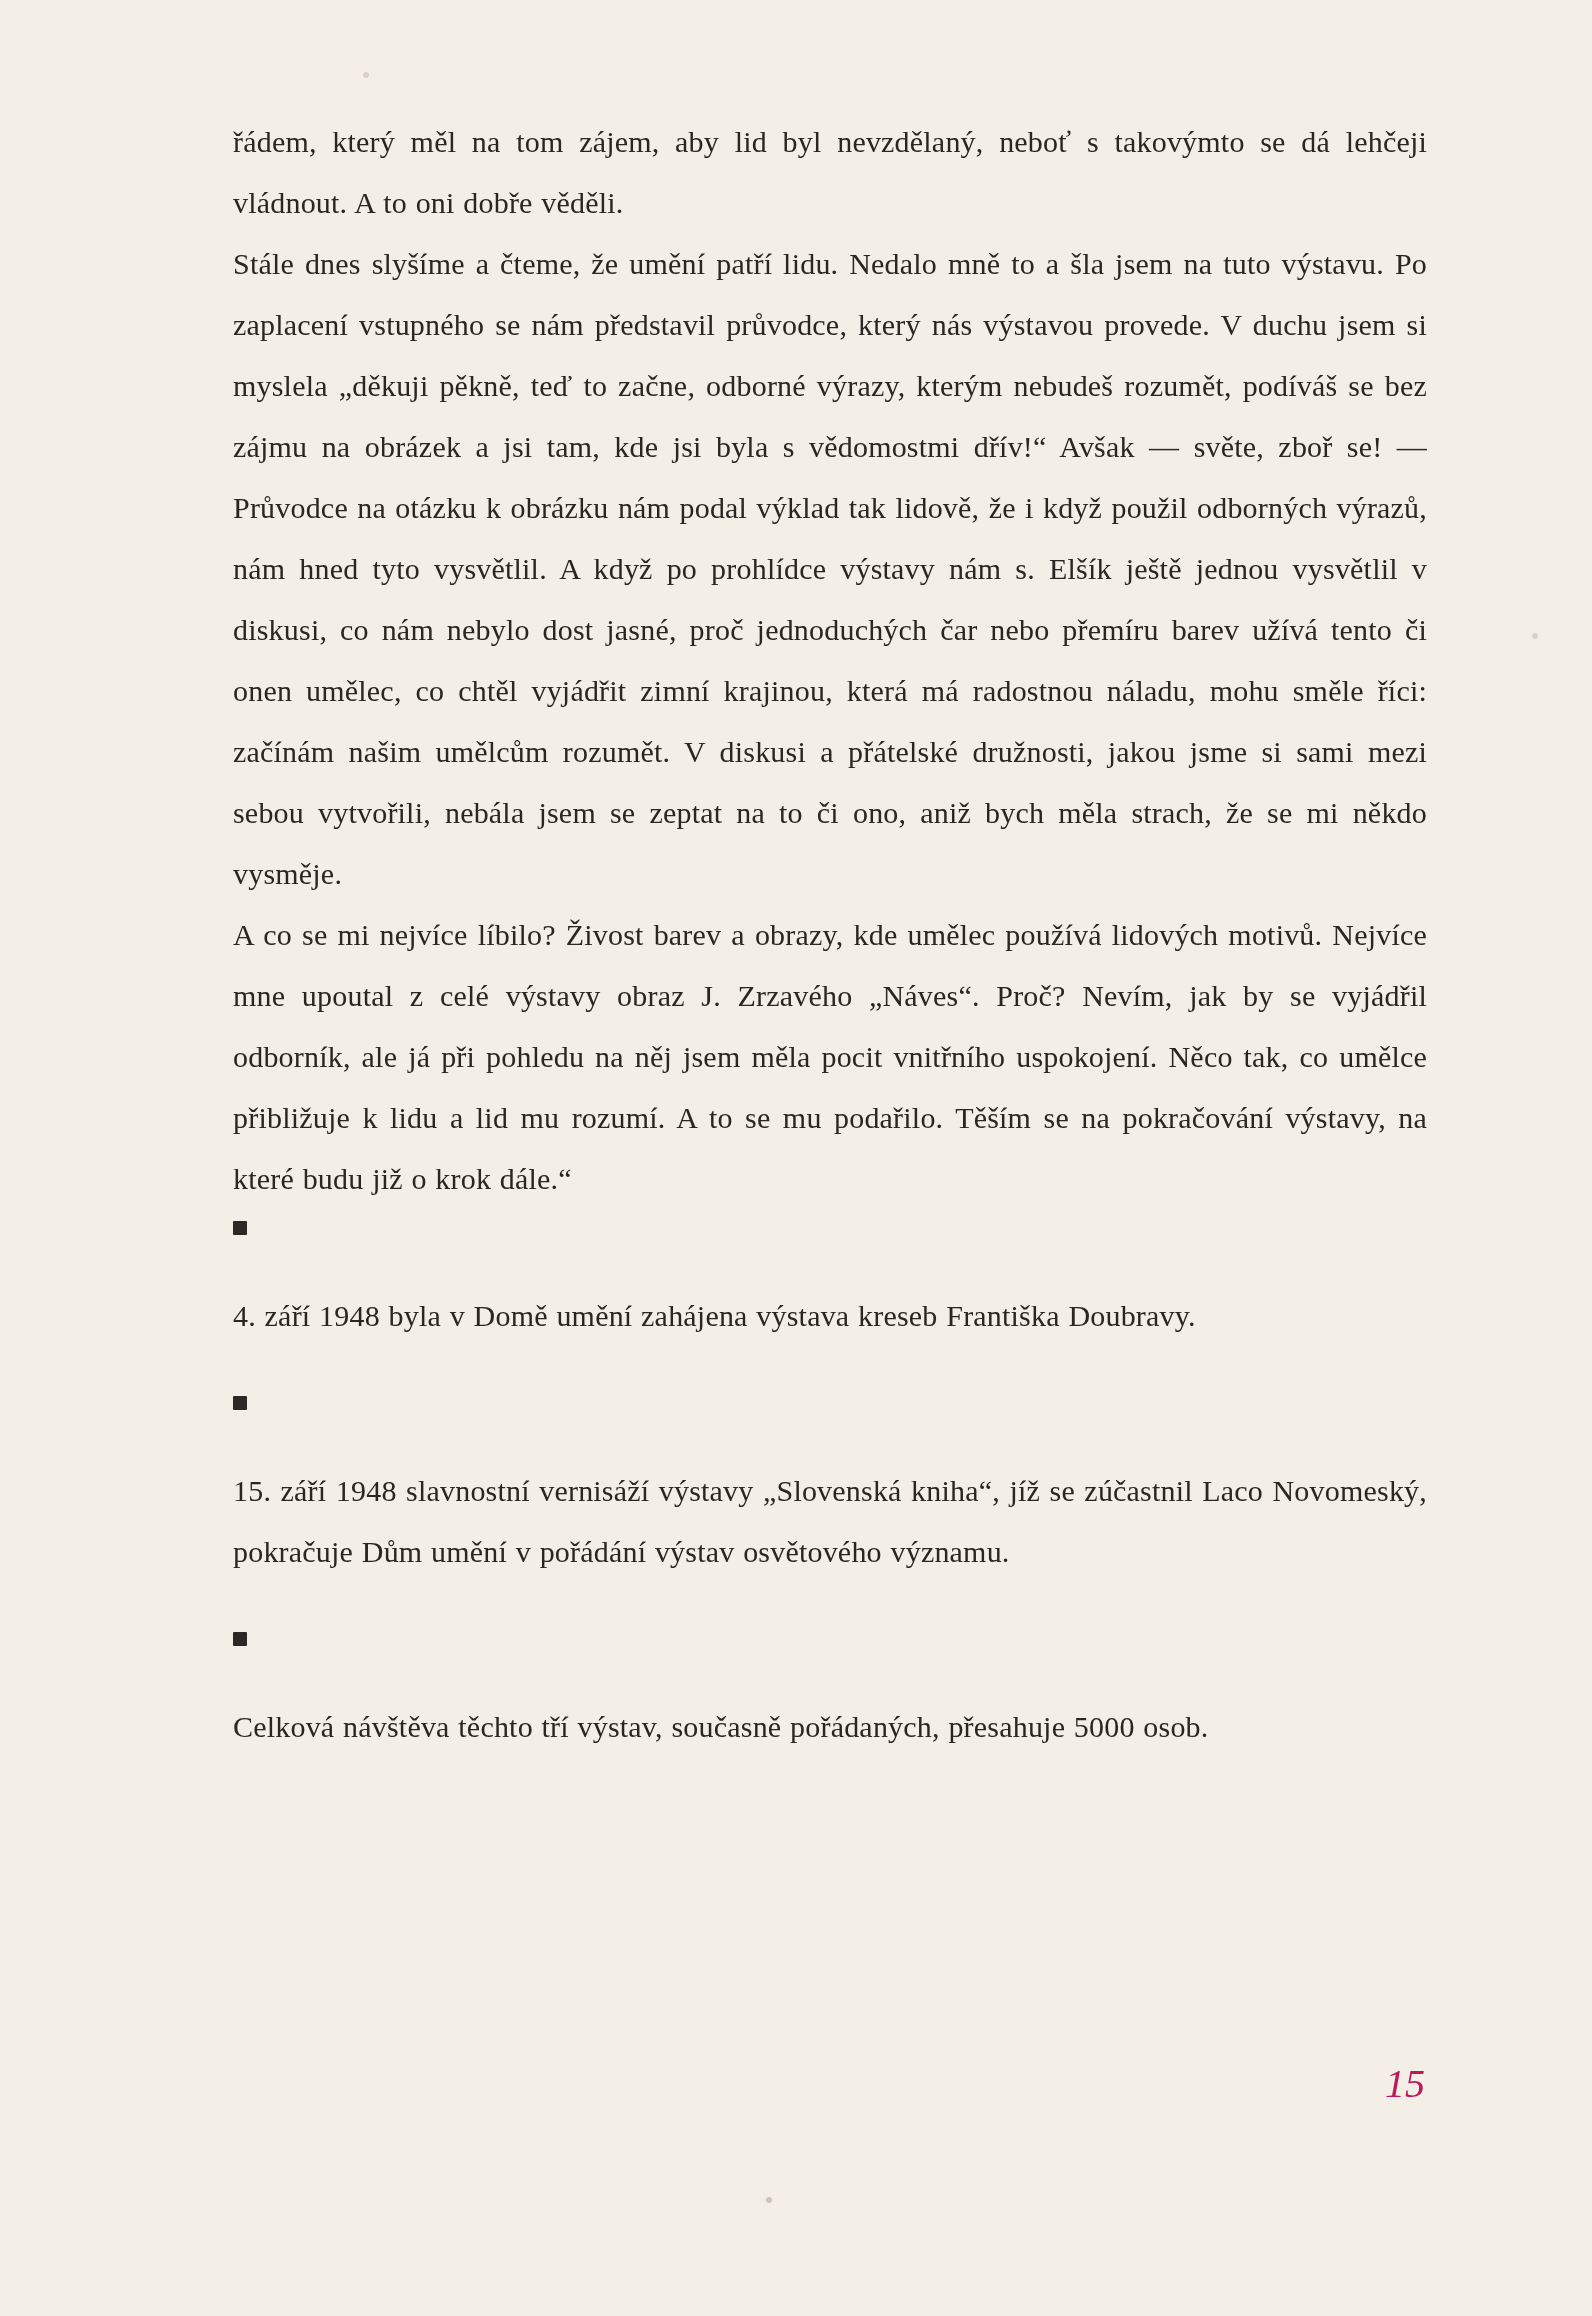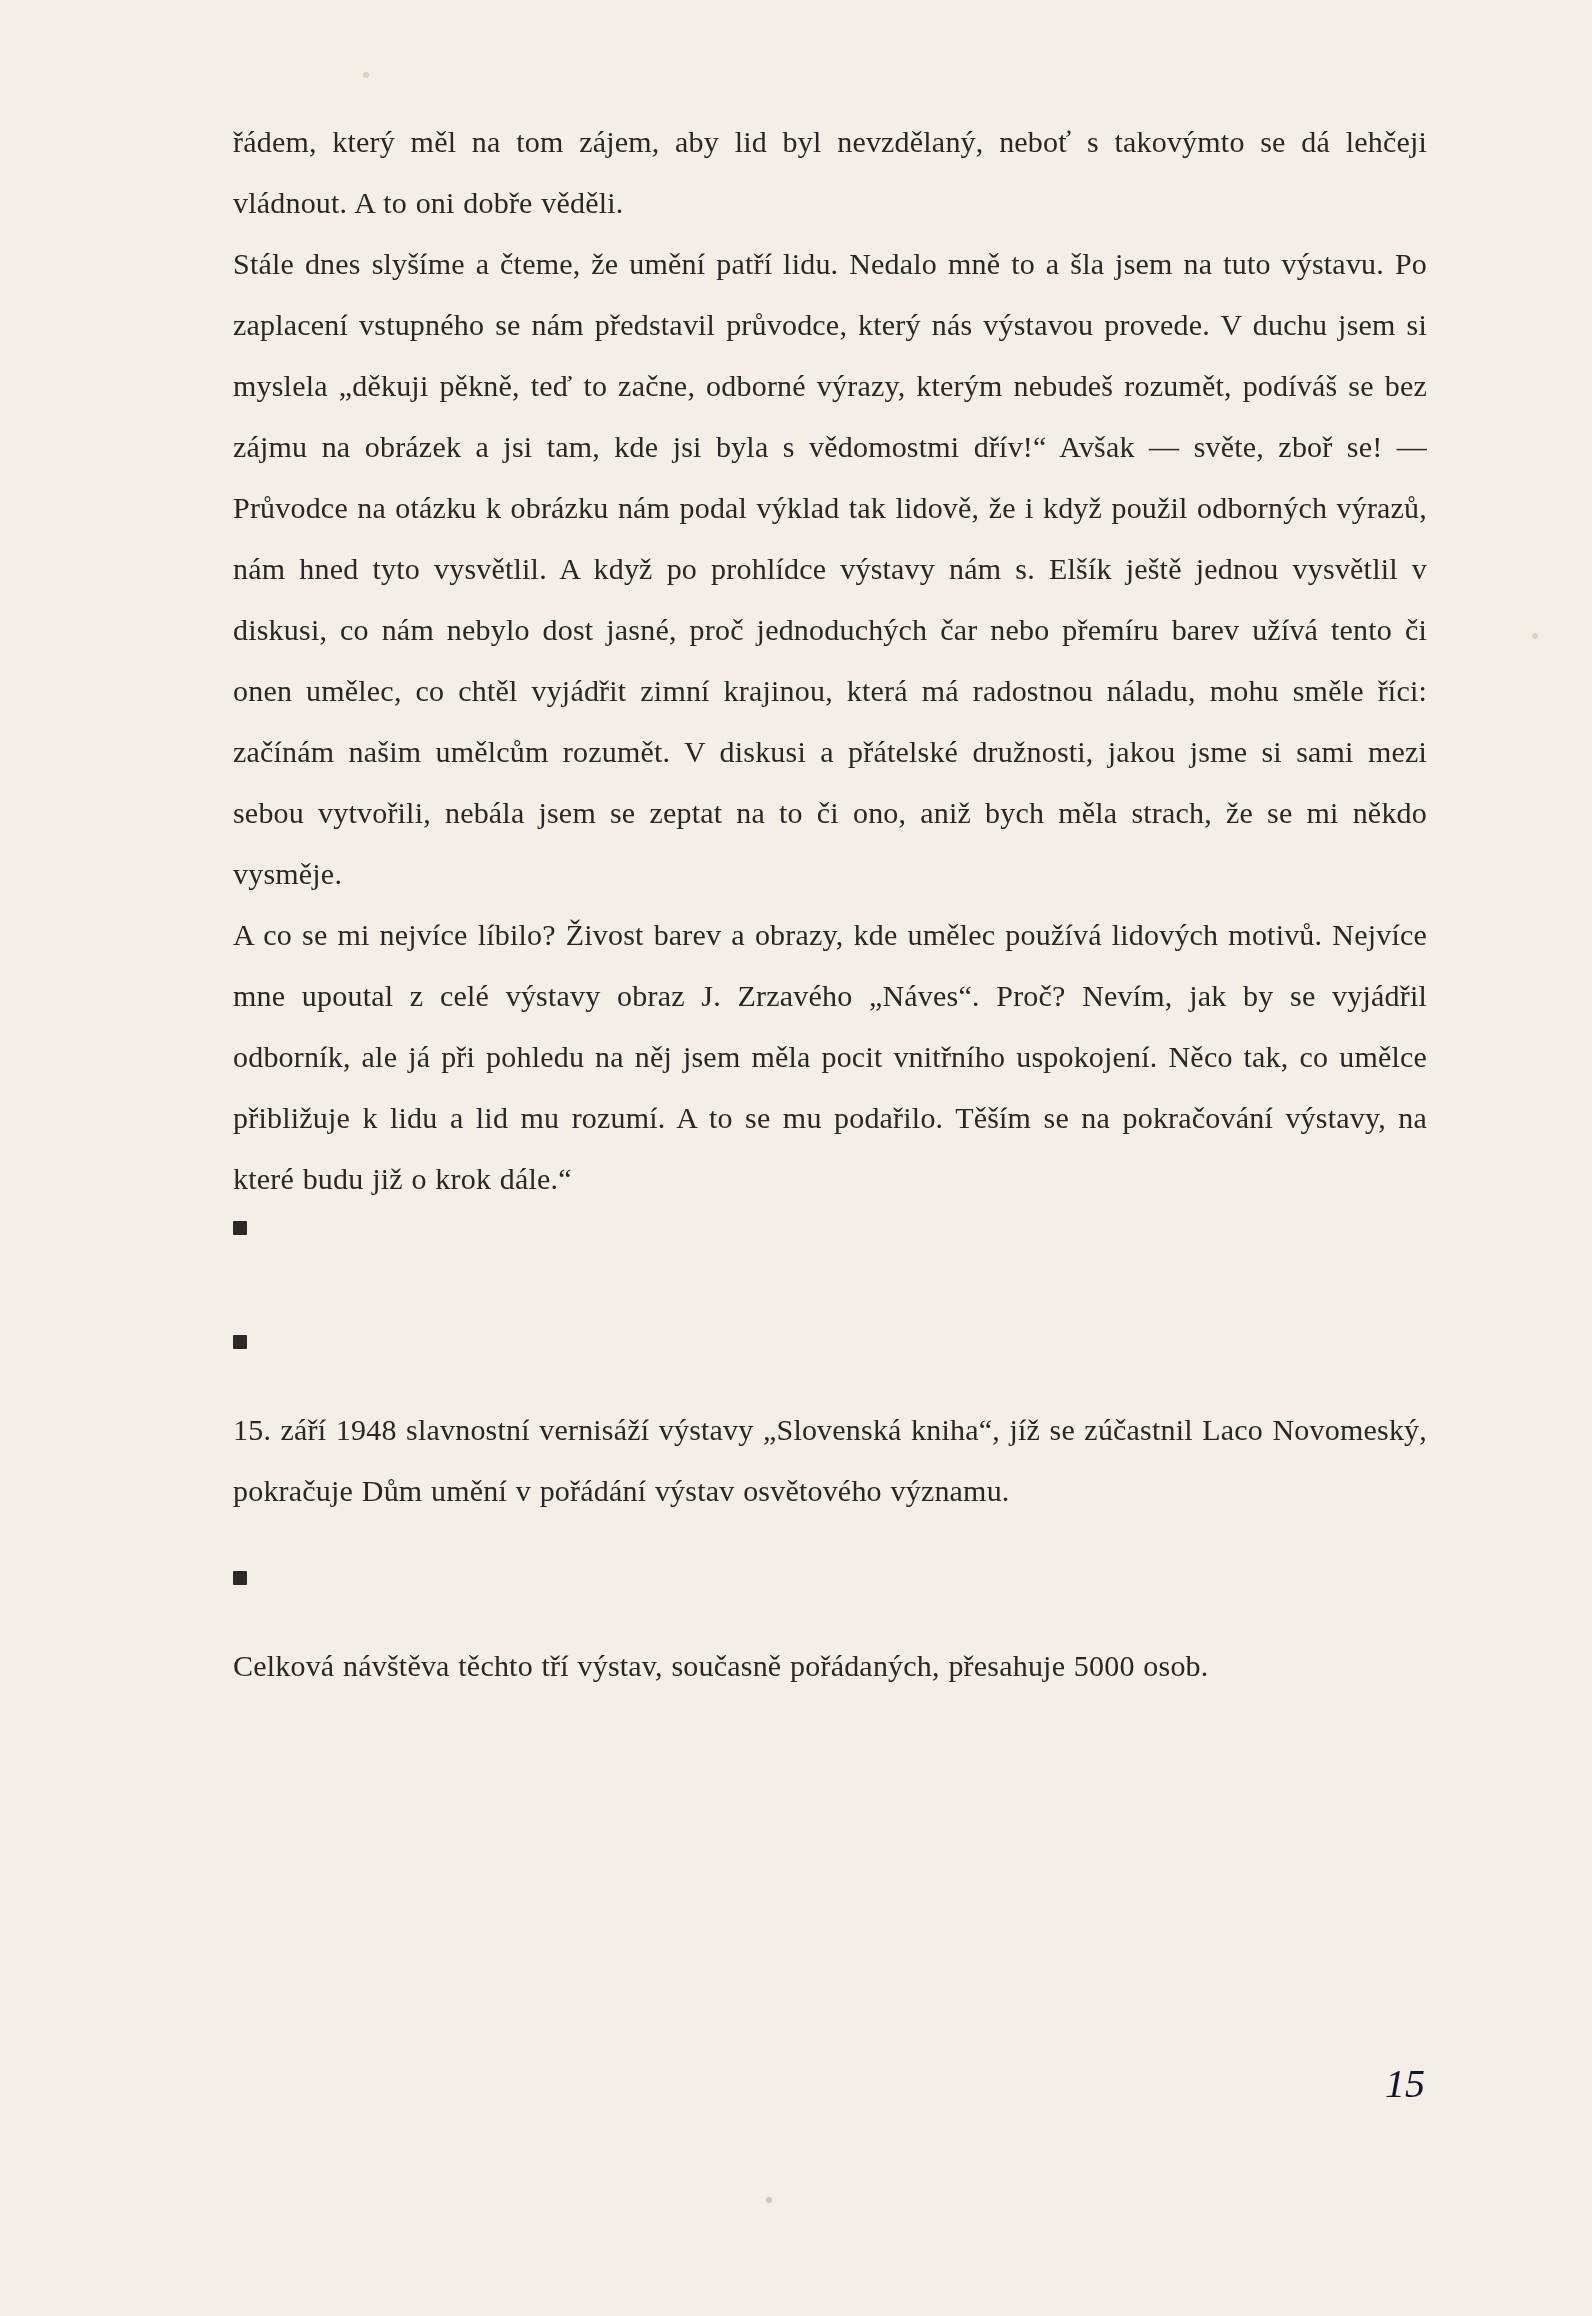--- a/index.html
+++ b/index.html
@@ -44,21 +44,21 @@
       background: #2b2826;
       border-radius: 1px;
     }
     .page-number {
       position: absolute;
       right: 167px;
       top: 2060px;
       font-family: "Liberation Serif", "DejaVu Serif", serif;
       font-style: italic;
       font-size: 40px;
-      color: #0f172a;
+      color: #be185d;
     }
     .speck {
       position: absolute;
       width: 6px;
       height: 6px;
       border-radius: 50%;
       background: #d8d2c6;
     }
   </style>
 </head>
@@ -71,20 +71,21 @@
 <div class="page">
 
   <p class="para">řádem, který měl na tom zájem, aby lid byl nevzdělaný, neboť s takovýmto se dá lehčeji vládnout. A to oni dobře věděli.</p>
   <p class="para">Stále dnes slyšíme a čteme, že umění patří lidu. Nedalo mně to a šla jsem na tuto výstavu. Po zaplacení vstupného se nám představil průvodce, který nás výstavou provede. V duchu jsem si myslela „děkuji pěkně, teď to začne, odborné výrazy, kterým nebudeš rozumět, podíváš se bez zájmu na obrázek a jsi tam, kde jsi byla s vědomostmi dřív!“ Avšak — světe, zboř se! — Průvodce na otázku k obrázku nám podal výklad tak lidově, že i když použil odborných výrazů, nám hned tyto vysvětlil. A když po prohlídce výstavy nám s. Elšík ještě jednou vysvětlil v diskusi, co nám nebylo dost jasné, proč jednoduchých čar nebo přemíru barev užívá tento či onen umělec, co chtěl vyjádřit zimní krajinou, která má radostnou náladu, mohu směle říci: začínám našim umělcům rozumět. V diskusi a přátelské družnosti, jakou jsme si sami mezi sebou vytvořili, nebála jsem se zeptat na to či ono, aniž bych měla strach, že se mi někdo vysměje.</p>
   <p class="para">A co se mi nejvíce líbilo? Živost barev a obrazy, kde umělec používá lidových motivů. Nejvíce mne upoutal z celé výstavy obraz J. Zrzavého „Náves“. Proč? Nevím, jak by se vyjádřil odborník, ale já při pohledu na něj jsem měla pocit vnitřního uspokojení. Něco tak, co umělce přibližuje k lidu a lid mu rozumí. A to se mu podařilo. Těším se na pokračování výstavy, na které budu již o krok dále.“</p>
 
   <div class="bullet-row">
     <span class="bullet"></span>
   </div>
   <div class="spacer"></div>
+  <p class="para">4. září 1948 byla v Domě umění zahájena výstava kreseb Františka Doubravy.</p>
   <div class="spacer"></div>
 
   <div class="bullet-row">
     <span class="bullet"></span>
   </div>
   <div class="spacer"></div>
   <p class="para">15. září 1948 slavnostní vernisáží výstavy „Slovenská kniha“, jíž se zúčastnil Laco Novomeský, pokračuje Dům umění v pořádání výstav osvětového významu.</p>
   <div class="spacer"></div>
 
   <div class="bullet-row">

